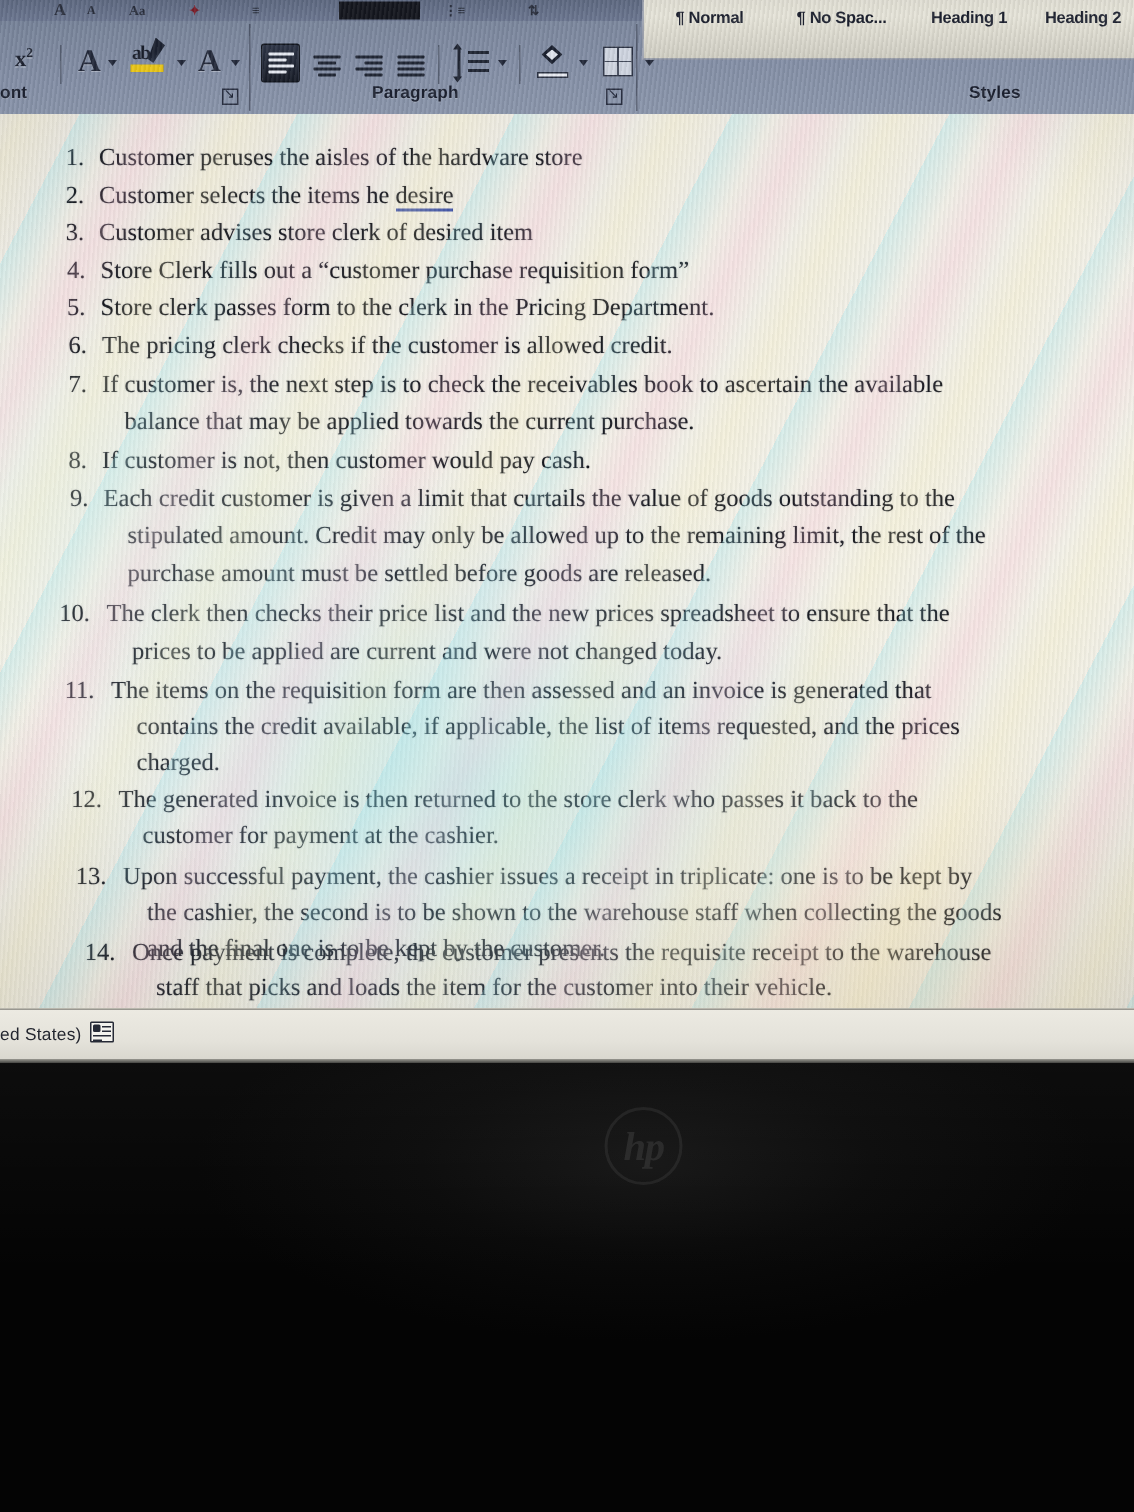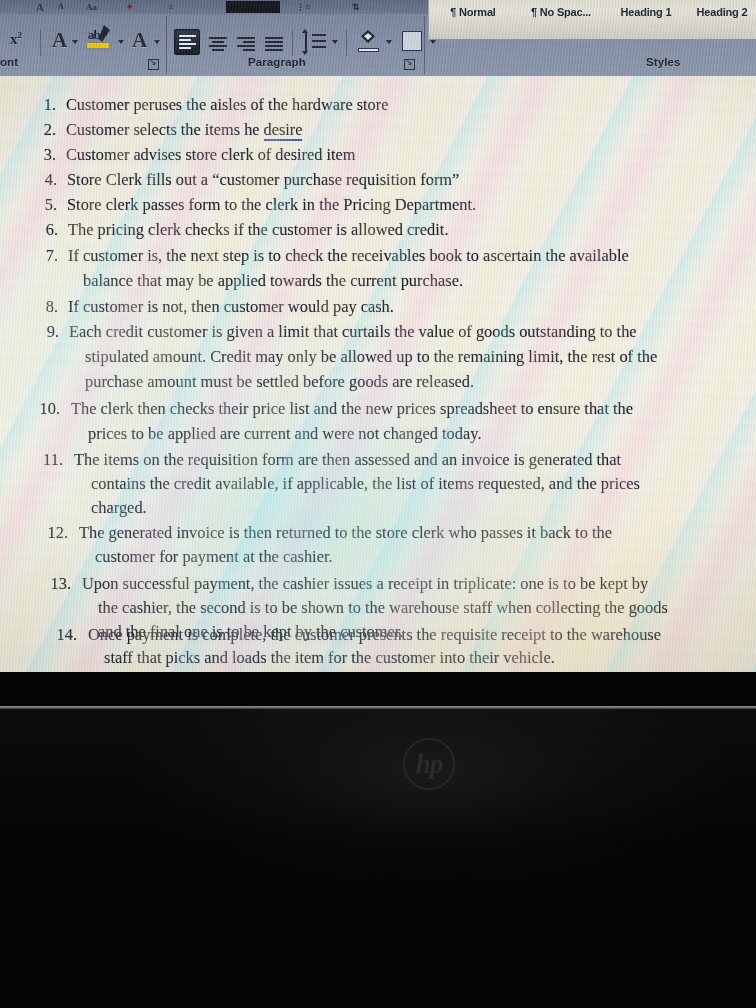--- a/index.html
+++ b/index.html
@@ -495,19 +495,23 @@
       </div>
 
     </div>
 
     <div class="moire1"></div>
     <div class="moire2"></div>
     <div class="moire3"></div>
     <div class="vignette"></div>
   </div>
 
+  <div class="statusbar">
+    <span class="status-text">ed States)</span>
+    <span class="proof-ico"></span>
+  </div>
   <div class="status-edge"></div>
 
   <div class="bezel"></div>
   <div class="hp-logo">hp</div>
   <div class="bezel-sheen"></div>
 
 </div>
 
 </body></html>

